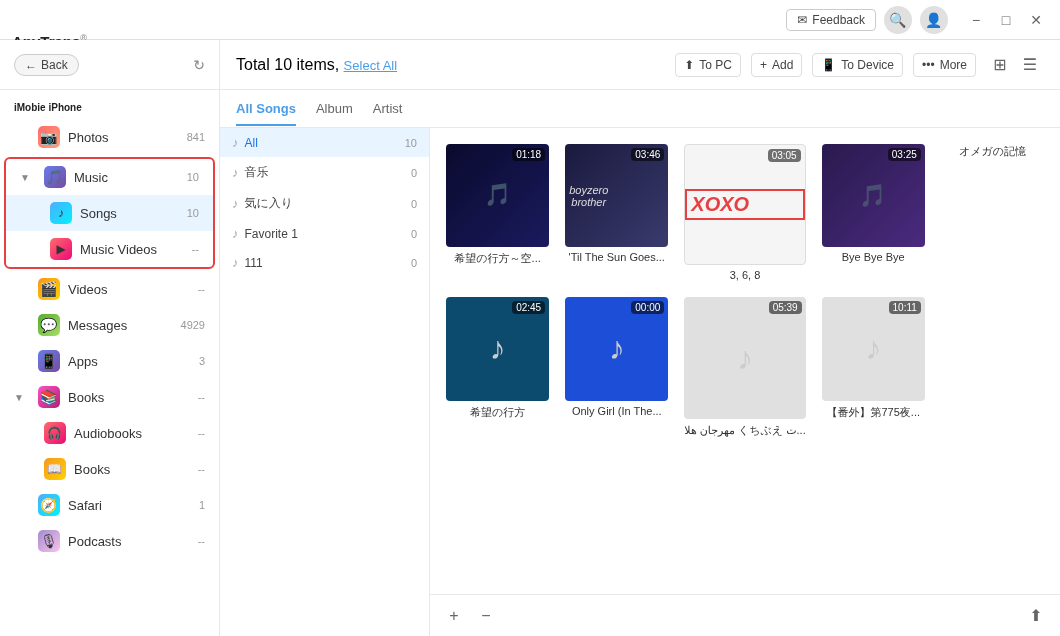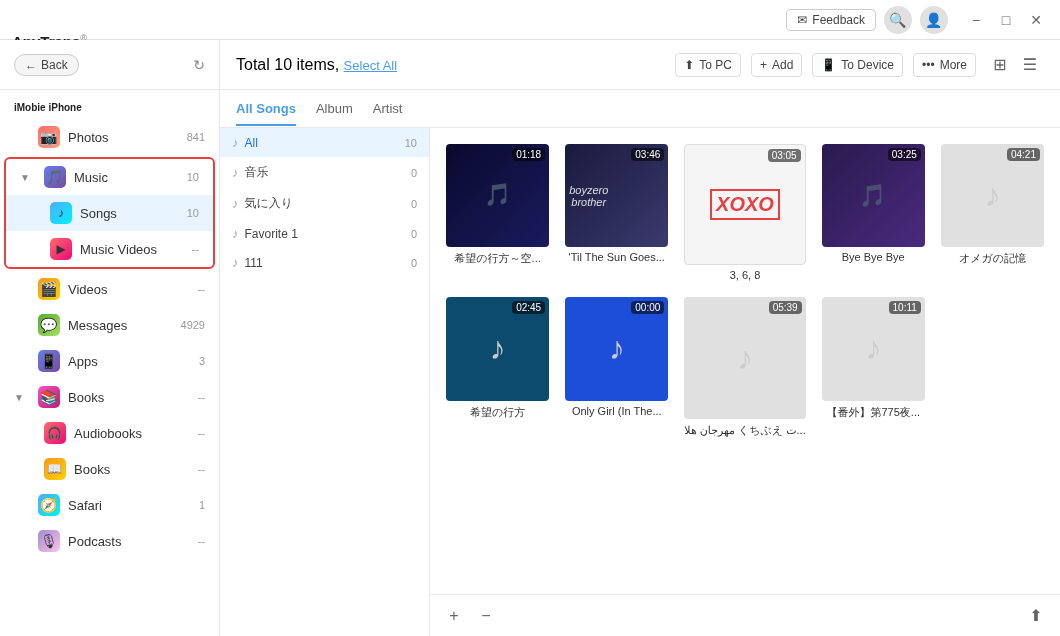--- a/index.html
+++ b/index.html
@@ -370,43 +370,39 @@
               <div style="width:100%;height:100%;display:flex;align-items:center;justify-content:flex-start;">
                 <span style="color:#ddd;font-size:11px;text-align:center;padding:4px;font-style:italic;">boyzero<br>brother</span>
               </div>
               <div class="music-duration">03:46</div>
             </div>
             <div class="music-title">'Til The Sun Goes...</div>
           </div>
 
           <div class="music-card">
             <div class="music-thumb" style="background: #f5f5f5; border: 1px solid #ddd;">
-              <div style="width:100%;height:100%;display:flex;align-items:center;justify-content:center;flex-direction:column;">
+              <div style="width:100%;height:100%;display:flex;justify-content:center;flex-direction:column;">
                 <span style="color:#e84040;font-size:20px;font-weight:700;border:2px solid #e84040;padding:2px 4px;font-style:italic;">XOXO</span>
               </div>
               <div class="music-duration">03:05</div>
             </div>
             <div class="music-title">3, 6, 8</div>
           </div>
 
           <div class="music-card">
             <div class="music-thumb" style="background: linear-gradient(135deg, #2a1a4e, #4a2a7e);">
               <div style="width:100%;height:100%;display:flex;align-items:center;justify-content:center;">
                 <span style="color:#aaa;font-size:22px;opacity:0.6;">🎵</span>
               </div>
               <div class="music-duration">03:25</div>
             </div>
             <div class="music-title">Bye Bye Bye</div>
           </div>
 
           <div class="music-card">
-            <div class="music-thumb" style="background: #e0e0e0;">
-              <span class="music-thumb-placeholder">♪</span>
-              <div class="music-duration">04:21</div>
-            </div>
             <div class="music-title">オメガの記憶</div>
           </div>
 
           <div class="music-card">
             <div class="music-thumb" style="background: #0c4a6e;">
               <span class="music-thumb-placeholder">♪</span>
               <div class="music-duration">02:45</div>
             </div>
             <div class="music-title">希望の行方</div>
           </div>

